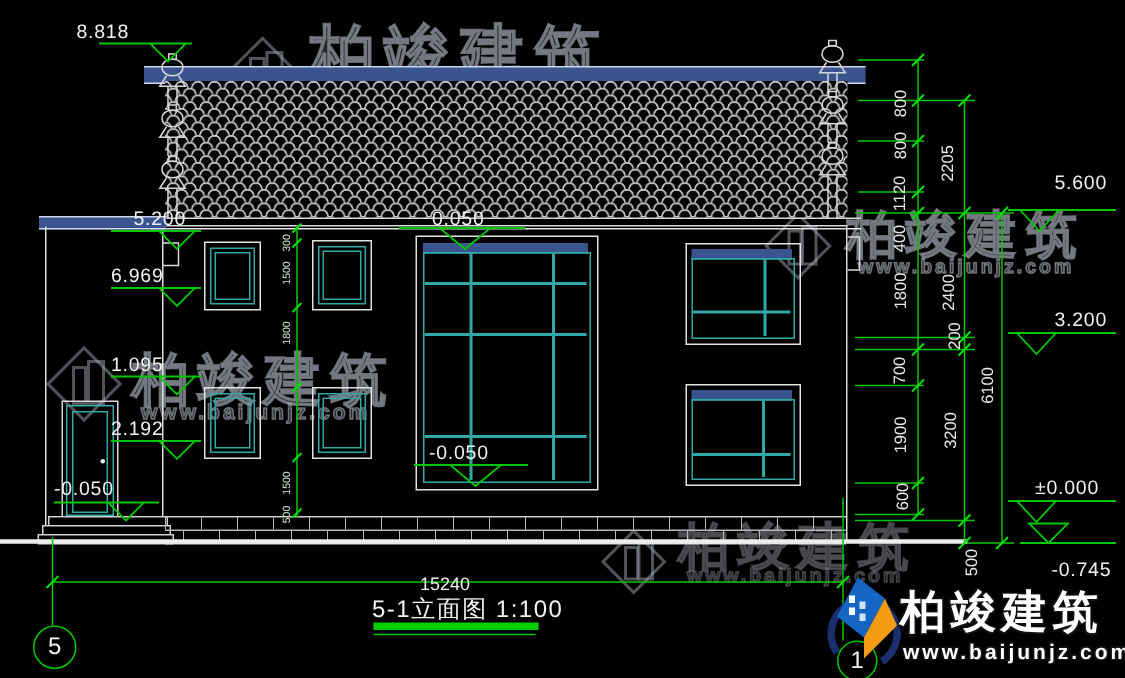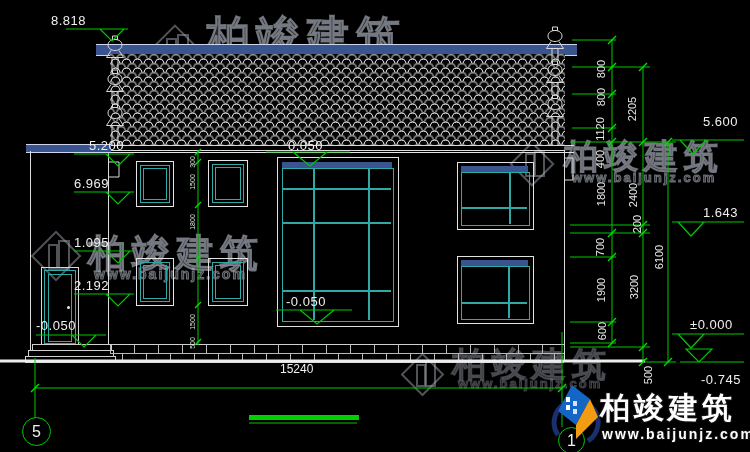--- a/index.html
+++ b/index.html
@@ -209,21 +209,21 @@
 
   <div class="txt elev" style="left:51px;top:13px;">8.818</div>
   <div class="txt elev" style="left:74px;top:138px;margin-left:15px;">5.200</div>
   <div class="txt elev" style="left:74px;top:176px;">6.969</div>
   <div class="txt elev" style="left:74px;top:235px;">1.095</div>
   <div class="txt elev" style="left:74px;top:278px;">2.192</div>
   <div class="txt elev" style="left:36px;top:318px;">-0.050</div>
   <div class="txt elev" style="left:288px;top:138px;text-align:right;">0.050</div>
   <div class="txt elev" style="left:286px;top:294px;">-0.050</div>
   <div class="txt elev" style="left:703px;top:114px;">5.600</div>
-  <div class="txt elev" style="left:703px;top:205px;">1.643</div>
+  <div class="txt elev" style="left:703px;top:205px;">3.200</div>
   <div class="txt elev" style="left:690px;top:317px;">±0.000</div>
   <div class="txt elev" style="left:701px;top:372px;">-0.745</div>
 
   <div class="vtxt d11" style="left:601px;top:69px;">800</div>
   <div class="vtxt d11" style="left:601px;top:97px;">800</div>
   <div class="vtxt d11" style="left:600px;top:129px;">1120</div>
   <div class="vtxt d11" style="left:600px;top:159px;">400</div>
   <div class="vtxt d11" style="left:601px;top:194px;">1800</div>
   <div class="vtxt d11" style="left:600px;top:247px;">700</div>
   <div class="vtxt d11" style="left:601px;top:290px;">1900</div>
@@ -236,22 +236,23 @@
   <div class="vtxt d11" style="left:648px;top:375px;">500</div>
 
   <div class="vtxt d11" style="left:659px;top:257px;">6100</div>
 
   <div class="vtxt d7" style="left:192px;top:162px;">300</div>
   <div class="vtxt d7" style="left:192px;top:182px;">1500</div>
   <div class="vtxt d7" style="left:192px;top:222px;">1800</div>
   <div class="vtxt d7" style="left:192px;top:322px;">1500</div>
   <div class="vtxt d7" style="left:192px;top:343px;">500</div>
 
-  <div class="txt" style="left:280px;top:362px;font-size:12px;">15240</div>
-
+  <div class="txt" style="left:280px;top:382px;font-size:12px;">15240</div>
+
+  <div class="txt title-txt" style="left:248px;top:396px;">5-1立面图 1:100</div>
   <div class="abs title-underline" style="left:249px;top:415px;width:110px;height:5px;"></div>
 
   <div class="bubble" style="left:22px;top:417px;width:27px;height:27px;">
     <span>5</span>
   </div>
   <div class="bubble" style="left:558px;top:427px;width:25px;height:25px;">
     <span>1</span>
   </div>
 
   <div class="abs" style="left:544px;top:383px;width:58px;height:66px;">

